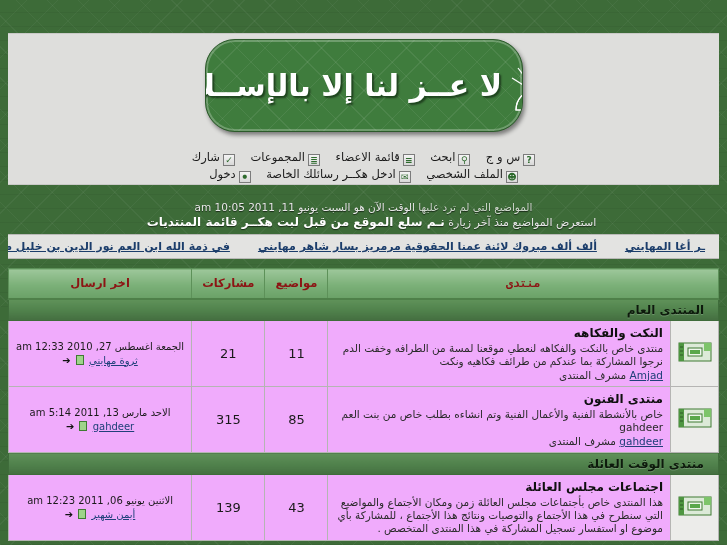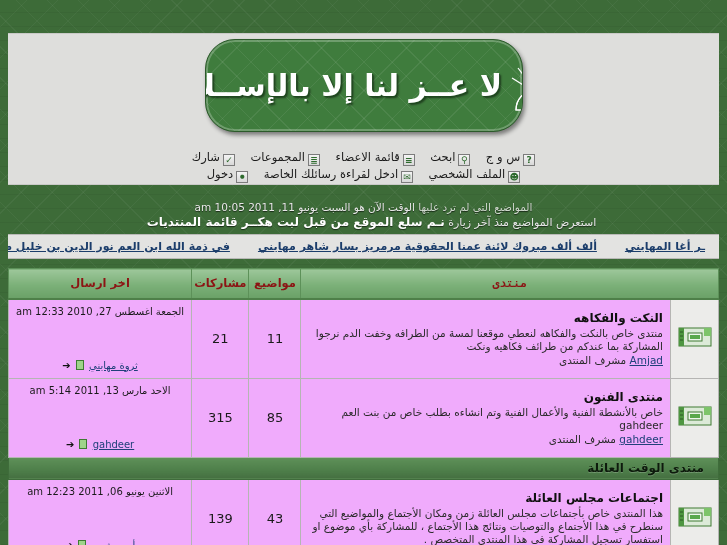--- a/index.html
+++ b/index.html
@@ -142,21 +142,21 @@
   }
   .thead th {
     height: 30px;
     background: linear-gradient(#9dc79a, #7bb078 55%, #6aa167);
     color: #8c1414;
     font-size: 11.5px;
     font-weight: bold;
     border: 1px solid #5d9159;
     border-bottom: 2px solid #4e8049;
     text-align: center;
-    padding: 0 2px;
+    padding: 0 10px;
   }
   .th-forum   { width: 424px; font-family: Liberation Mono, monospace; }
   .th-topics  { width: 52px; }
   .th-posts   { width: 52px; }
   .th-last    { width: 161px; }
 
   tr.catrow td {
     height: 22px;
     background: linear-gradient(#5f9159, #4e7f4a 60%, #456f41);
     border: 1px solid #3f6c3b;
@@ -213,21 +213,21 @@
     font-size: 13px;
     color: #1a1a1a;
   }
   td.lastcell {
     text-align: center;
     font-size: 10px;
     color: #1a1a1a;
     line-height: 14px;
   }
   .last-date { display: block; direction: rtl; white-space: nowrap; }
-  .last-author { display: block; white-space: nowrap; margin-top: 40px; }
+  .last-author { display: block; white-space: nowrap; }
   .last-author a { color: #20407a; text-decoration: underline; }
   .goto-arrow { color: #111; font-size: 10px; }
   .doc-mini {
     display: inline-block;
     width: 8px; height: 10px;
     background: #9fd38a;
     border: 1px solid #3f7a33;
     vertical-align: -1px;
     margin: 0 2px;
   }
@@ -261,21 +261,21 @@
     <div class="navlinks">
       <div class="navrow">
         <a class="navitem" href="#"><span class="navicon">?</span><span>س و ج</span></a>
         <a class="navitem" href="#"><span class="navicon">⚲</span><span>ابحث</span></a>
         <a class="navitem" href="#"><span class="navicon">≡</span><span>قائمة الاعضاء</span></a>
         <a class="navitem" href="#"><span class="navicon">≣</span><span>المجموعات</span></a>
         <a class="navitem" href="#"><span class="navicon">✓</span><span>شارك</span></a>
       </div>
       <div class="navrow">
         <a class="navitem" href="#"><span class="navicon">☻</span><span>الملف الشخصي</span></a>
-        <a class="navitem" href="#"><span class="navicon">✉</span><span>ادخل لقراءة رسائلك الخاصة</span></a>
+        <a class="navitem" href="#"><span class="navicon">✉</span><span>ادخل هكــر رسائلك الخاصة</span></a>
         <a class="navitem" href="#"><span class="navicon">⚫</span><span>دخول</span></a>
       </div>
     </div>
   </div>
 
   <div class="infostrip">
     <div class="infoline">
       <span class="muted">المواضيع التي لم ترد عليها</span>
       <span>الوقت الآن هو السبت يونيو 11, 2011 10:05 am</span>
     </div>
@@ -297,20 +297,25 @@
       <thead class="thead">
         <tr>
           <th class="th-forum" colspan="2">منتدى</th>
           <th class="th-topics">مواضيع</th>
           <th class="th-posts">مشاركات</th>
           <th class="th-last">اخر ارسال</th>
         </tr>
       </thead>
       <tbody>
 
+        <tr class="catrow">
+          <td colspan="5">
+            <div class="cat-title">المنتدى العام</div>
+          </td>
+        </tr>
 
         <tr class="forumrow">
           <td class="iconcell">
             <svg class="folder-icon" viewBox="0 0 34 22">
               <rect x="1" y="2" width="32" height="18" fill="#dcead8" stroke="#3f7a33"></rect>
               <rect x="1" y="2" width="5" height="18" fill="#4e9641"></rect>
               <rect x="26" y="2" width="7" height="8" fill="#7dc46a"></rect>
               <rect x="10" y="7" width="14" height="8" fill="#eef6ec" stroke="#3f7a33"></rect>
               <rect x="12" y="9" width="10" height="4" fill="#5aa84c"></rect>
               <line x1="2" y1="6" x2="5" y2="6" stroke="#2c5a26"></line>

